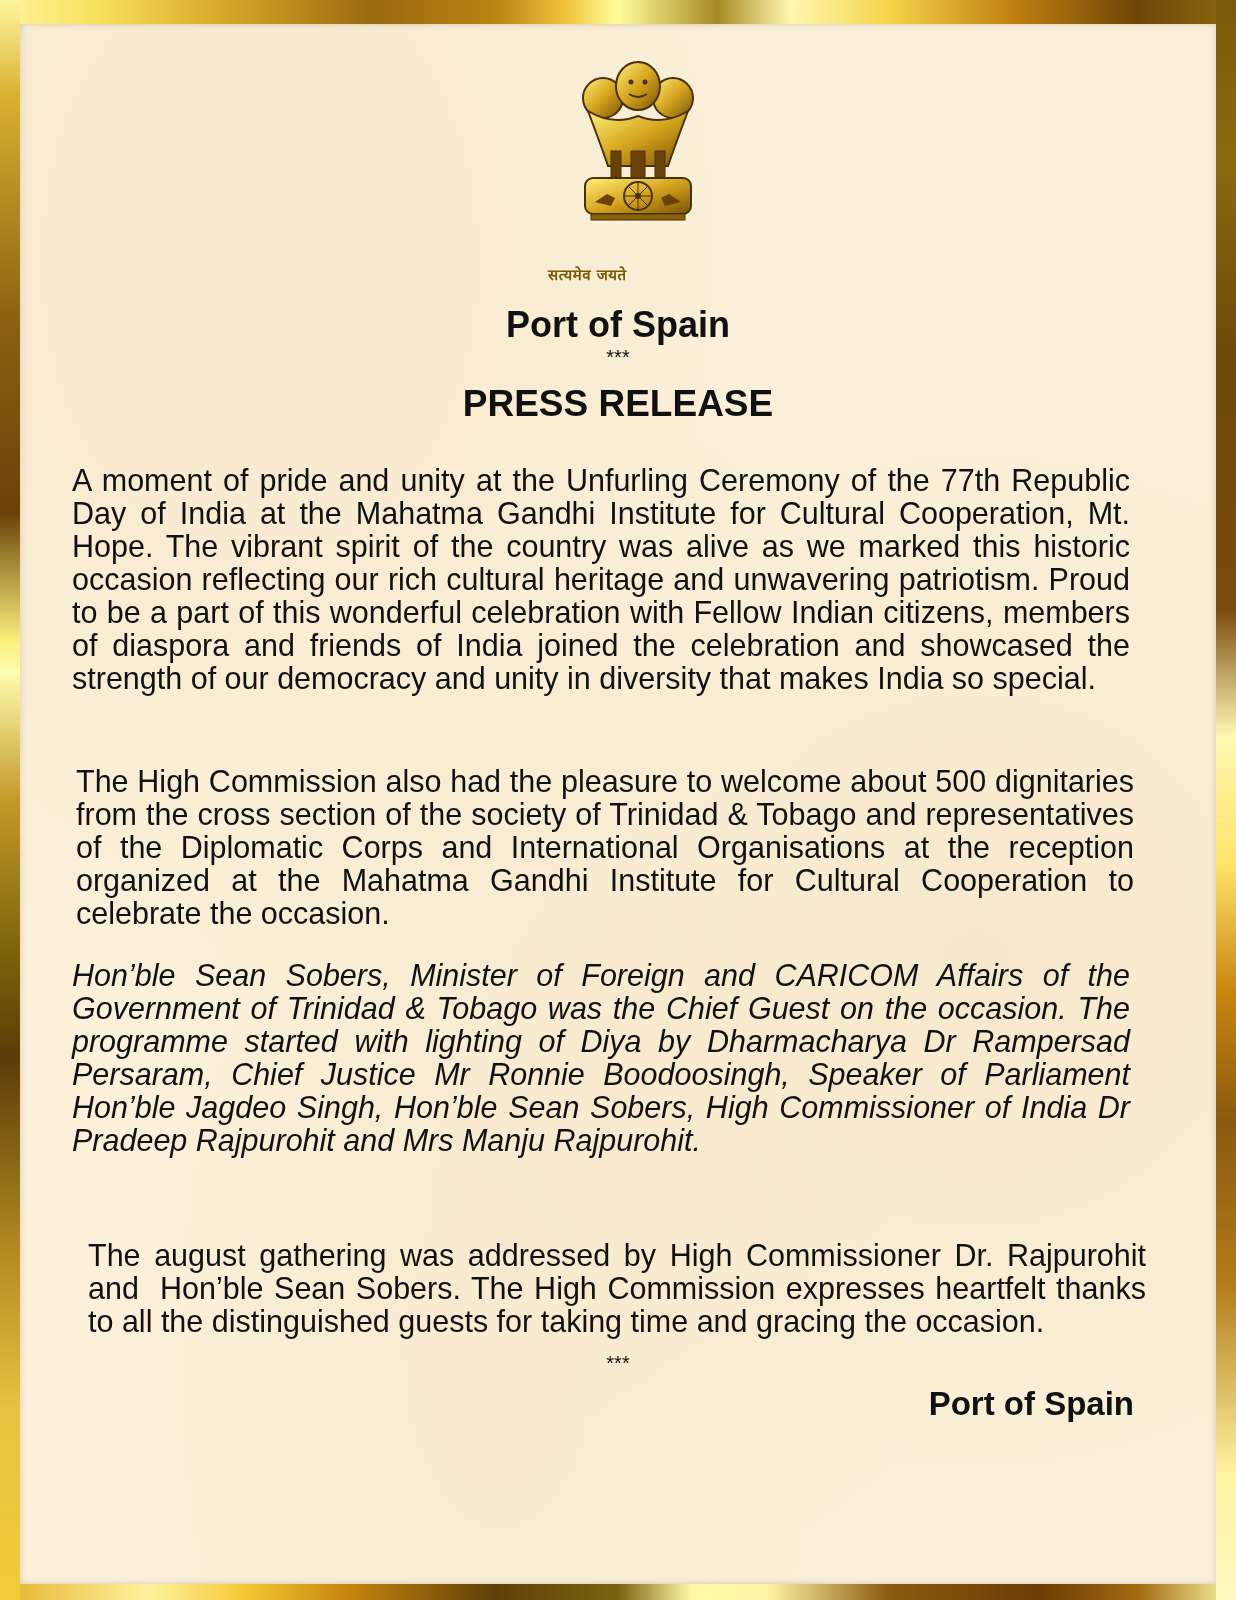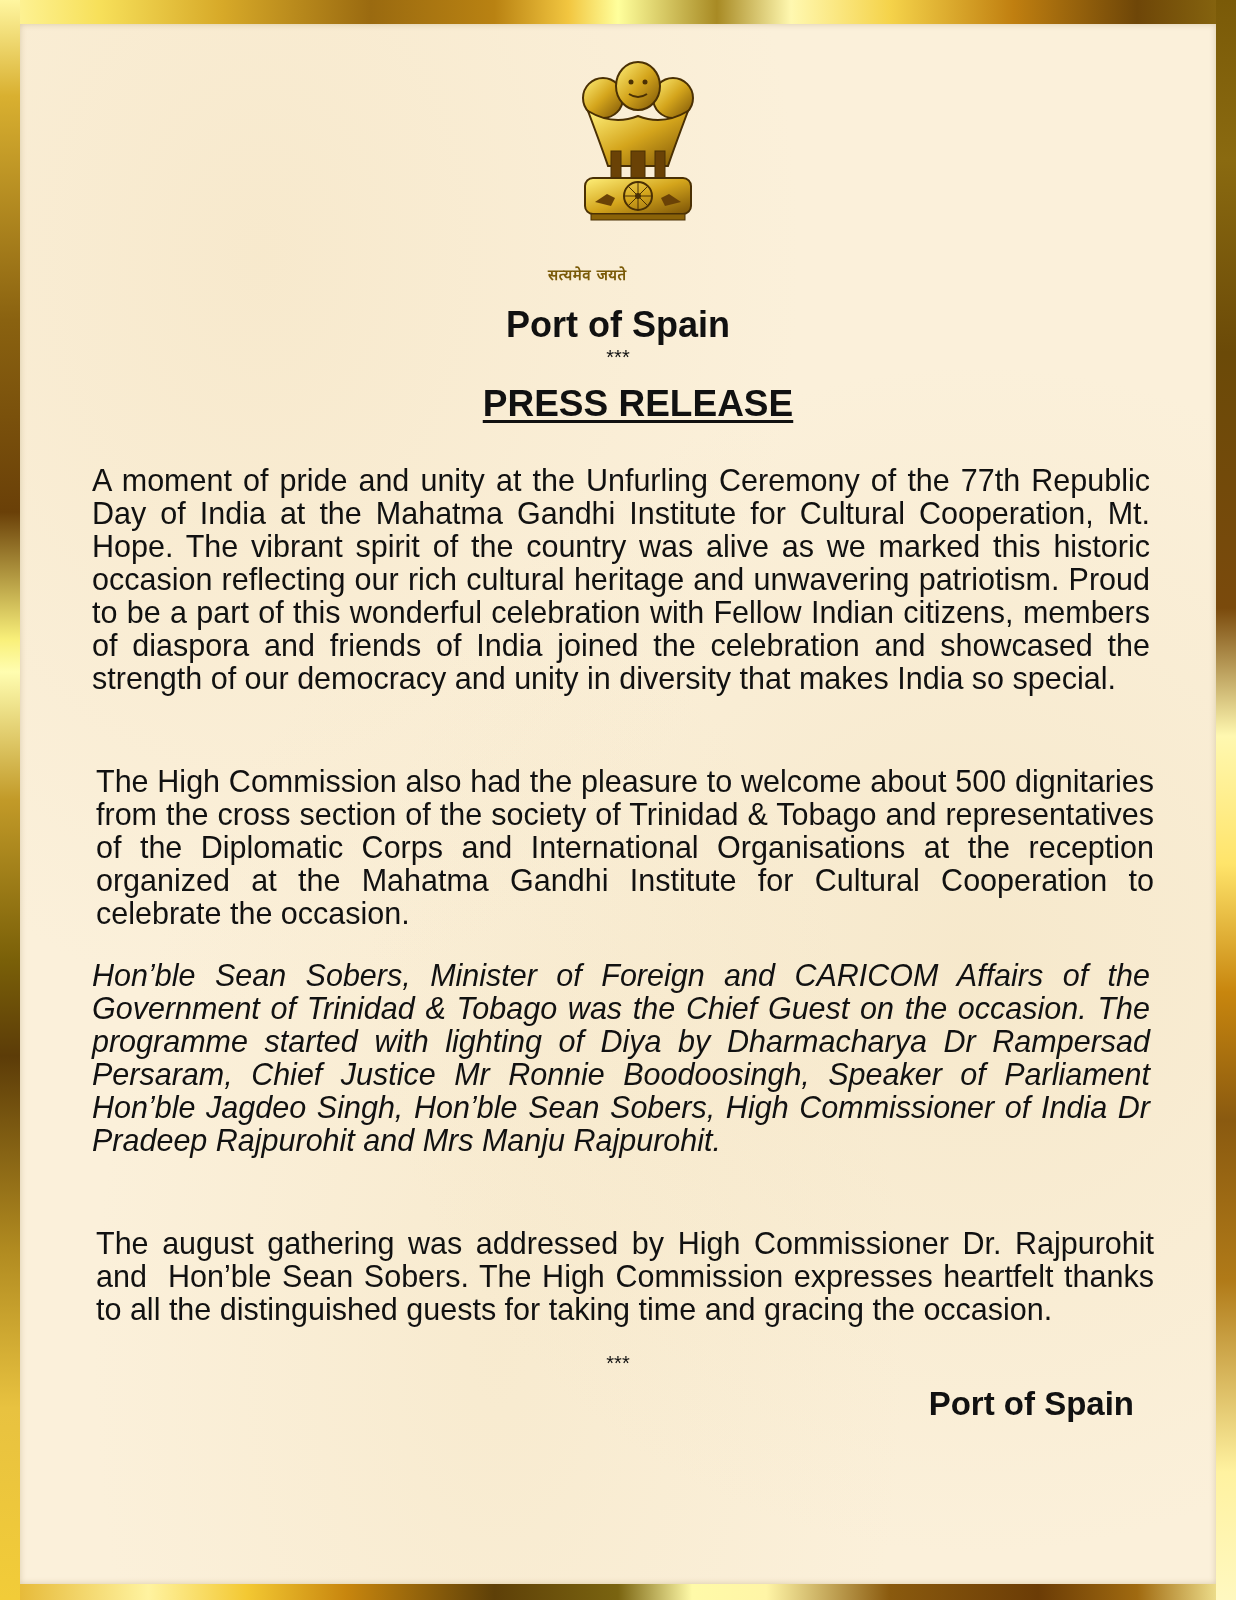--- a/index.html
+++ b/index.html
@@ -45,23 +45,23 @@
       letter-spacing: 0.5px;
       margin-top: 40px;
     }
     .heading {
       position: absolute; left: 0; width: 1196px; text-align: center; color: #111;
       font-weight: bold;
     }
     .h-org { top: 238px; font-size: 36px; line-height: 42px; }
     .h-city { top: 280px; font-size: 36px; line-height: 42px; }
     .h-stars { top: 322px; font-size: 20px; line-height: 22px; font-weight: normal; }
-    .h-press { top: 358px; font-size: 37px; line-height: 44px; text-decoration: underline; text-decoration-thickness: 3px; text-underline-offset: 4px; padding-left: 20px; }
+    .h-press { top: 358px; font-size: 37px; line-height: 44px; text-decoration-thickness: 3px; text-underline-offset: 4px; }
     .body-text {
-      position: absolute; left: 72px; width: 1058px; color: #111;
+      position: absolute; left: 52px; width: 1058px; color: #111;
       font-size: 30.5px; line-height: 33px; text-align: justify;
       text-align-last: left;
     }
     .p1 { top: 440px; }
     .p2 { top: 737px; }
     .p3 { top: 935px; font-style: italic; }
     .p4 { top: 1199px; }
     .end-stars {
       position: absolute; left: 0; width: 1196px; top: 1328px; text-align: center;
       font-size: 20px; color: #111;
@@ -125,18 +125,18 @@
   </div>
   <div class="motto">सत्यमेव जयते</div>
 
   <div class="heading h-city">Port of Spain</div>
   <div class="heading h-stars">***</div>
   <div class="heading h-press">PRESS RELEASE</div>
 
   <p class="body-text p1" style="margin:0">A moment of pride and unity at the Unfurling Ceremony of the 77th Republic Day of India at the Mahatma Gandhi Institute for Cultural Cooperation, Mt. Hope. The vibrant spirit of the country was alive as we marked this historic occasion reflecting our rich cultural heritage and unwavering patriotism. Proud to be a part of this wonderful celebration with Fellow Indian citizens, members of diaspora and friends of India joined the celebration and showcased the strength of our democracy and unity in diversity that makes India so special.</p>
   <p class="body-text p2" style="margin:4px">The High Commission also had the pleasure to welcome about 500 dignitaries from the cross section of the society of Trinidad &amp; Tobago and representatives of the Diplomatic Corps and International Organisations at the reception organized at the Mahatma Gandhi Institute for Cultural Cooperation to celebrate the occasion.</p>
   <p class="body-text p3" style="margin:0">Hon’ble Sean Sobers, Minister of Foreign and CARICOM Affairs of the Government of Trinidad &amp; Tobago was the Chief Guest on the occasion. The programme started with lighting of Diya by Dharmacharya Dr Rampersad Persaram, Chief Justice Mr Ronnie Boodoosingh, Speaker of Parliament Hon’ble Jagdeo Singh, Hon’ble Sean Sobers, High Commissioner of India Dr Pradeep Rajpurohit and Mrs Manju Rajpurohit.</p>
-  <p class="body-text p4" style="margin:4px;white-space:pre-wrap">The august gathering was addressed by High Commissioner Dr. Rajpurohit and  Hon’ble Sean Sobers. The High Commission expresses heartfelt thanks to all the distinguished guests for taking time and gracing the occasion.</p>
+  <p class="body-text p4" style="margin:16px;white-space:pre-wrap">The august gathering was addressed by High Commissioner Dr. Rajpurohit and  Hon’ble Sean Sobers. The High Commission expresses heartfelt thanks to all the distinguished guests for taking time and gracing the occasion.</p>
 
   <div class="end-stars">***</div>
 
   <div class="sign sign-city">Port of Spain</div>
 </div>
 
 </body></html>

